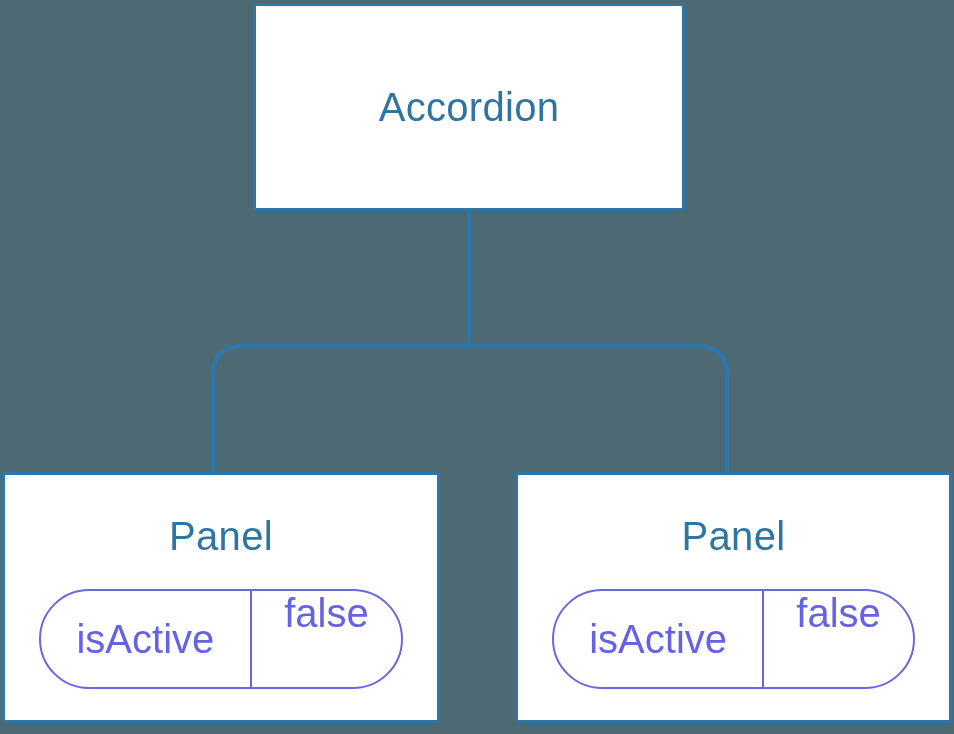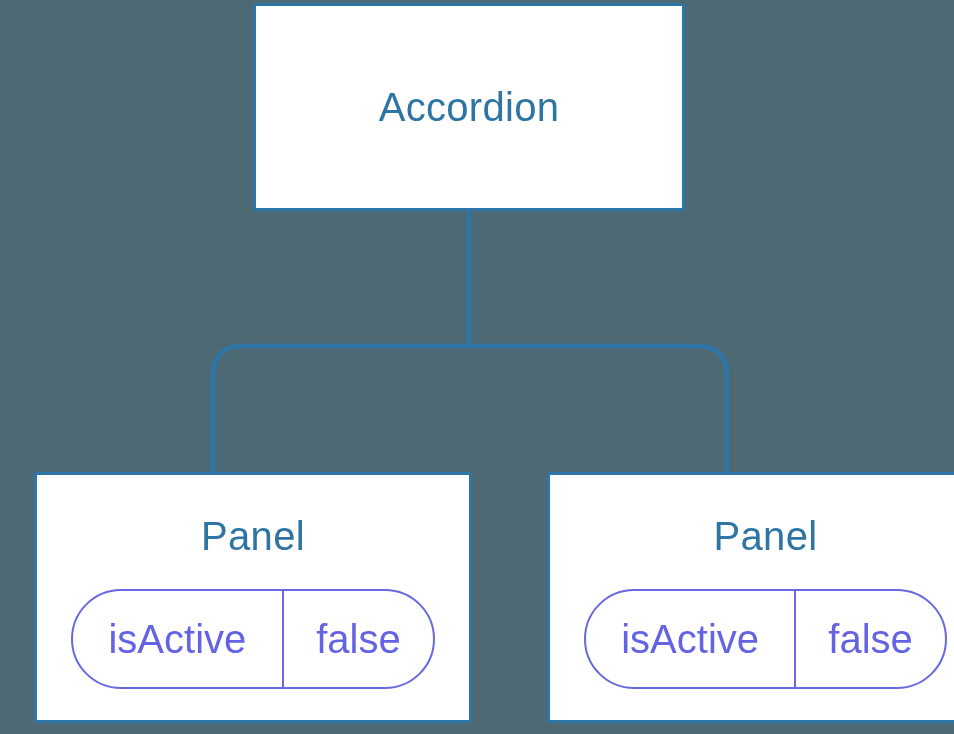--- a/index.html
+++ b/index.html
@@ -52,21 +52,20 @@
   }
   .node-panel {
     top: 472px;
     width: 438px;
     height: 251px;
     display: flex;
     flex-direction: column;
     align-items: center;
     padding-top: 38px;
     box-sizing: border-box;
-    margin-left: 32px;
   }
   .node-panel.pos-left  { left: 2px; }
   .node-panel.pos-right { left: 515px; width: 437px; }
   .panel-title {
     line-height: 46px;
     margin-bottom: 30px;
   }
   .state-pill {
     display: flex;
     width: calc(100% - 68px);
@@ -80,21 +79,21 @@
     flex: 0 0 58%;
     display: flex;
     align-items: center;
     justify-content: center;
     border-right: 2.5px solid var(--state-border, #6868e0);
     text-align: right;
   }
   .state-value-cell {
     flex: 1 1 auto;
     display: flex;
-    align-items: center;
+    align-items: flex-start;
     justify-content: center;
   }
   .state-text {
     color: var(--state-text, #6363e3);
     font-size: 40px;
     font-weight: 400;
   }
 </style>
 </head>
 <body>

